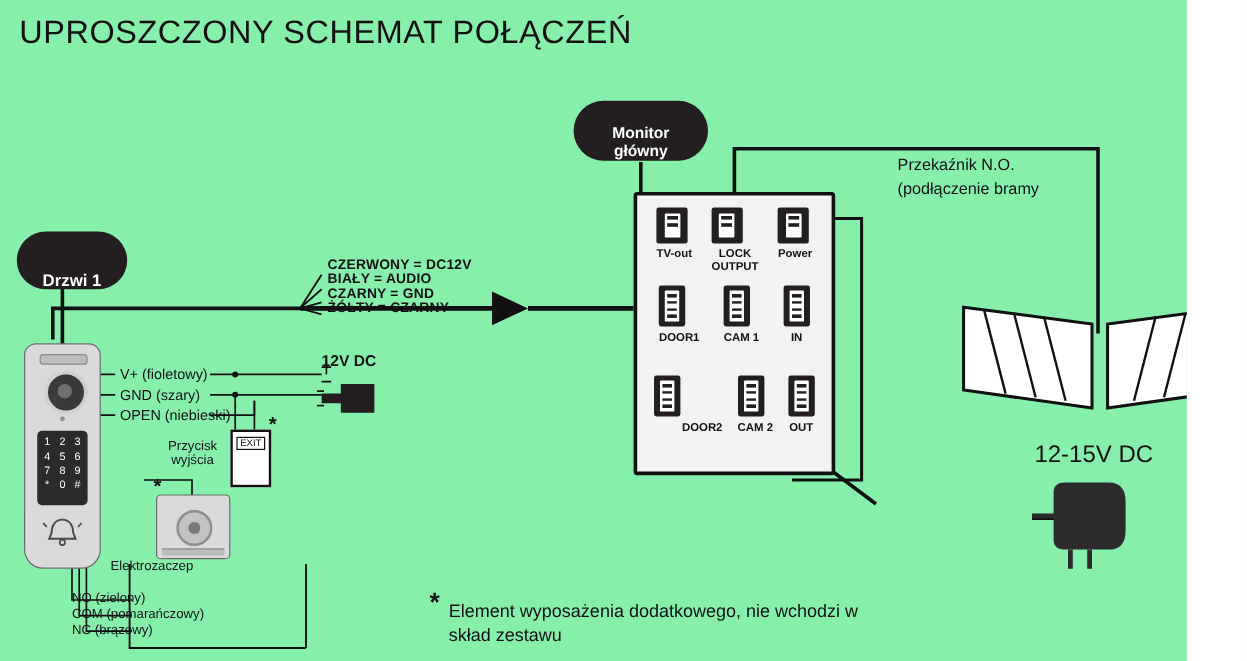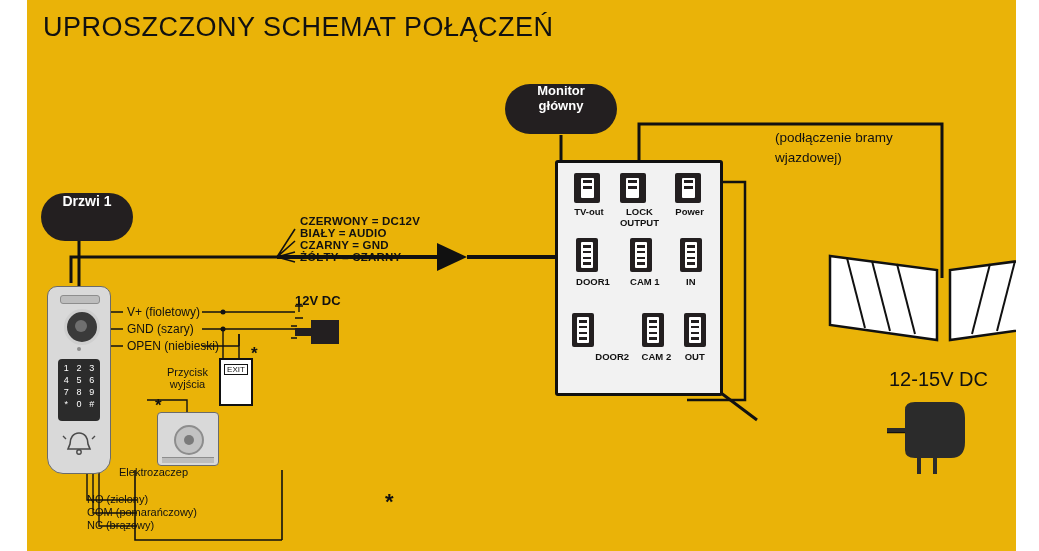--- a/index.html
+++ b/index.html
@@ -1,20 +1,20 @@
 <!DOCTYPE html>
 <html><head>
 <meta charset="utf-8">
 <style>
   html,body{margin:0;padding:0;background:#ffffff;}
   body{font-family:"Liberation Sans", sans-serif;color:#111;}
-  #root{position:relative;width:989px;height:551px;overflow:hidden;background:#eab308;margin-left:27px;}
+  #root{position:relative;width:989px;height:551px;overflow:hidden;background:#86efac;}
   .abs{position:absolute;}
   .title{font-size:27px;letter-spacing:.5px;color:#111;font-weight:400;}
-  .pill{background:#231f20;color:#fff;border-radius:26px;display:flex;align-items:flex-start;justify-content:center;text-align:center;font-weight:bold;font-size:13px;line-height:1.15;}
+  .pill{background:#231f20;color:#fff;border-radius:26px;display:flex;align-items:flex-end;justify-content:center;text-align:center;font-weight:bold;font-size:13px;line-height:1.15;}
   .lbl{font-size:12px;color:#111;}
   .lbl-b{font-size:12px;color:#111;font-weight:bold;}
   .lbl-sm{font-size:11px;color:#111;}
   .port-label{font-size:9.5px;font-weight:bold;text-align:center;color:#111;}
   .star{font-size:17px;font-weight:bold;color:#111;}
   svg{display:block;}
   .monitor-box{background:#f2f2f2;border:3px solid #111;border-radius:3px;}
   .port{width:26px;height:30px;background:#231f20;border-radius:2px;display:flex;align-items:center;justify-content:center;}
   .port .inner{width:13px;height:20px;background:#fff;border-radius:1px;position:relative;}
   .port .inner:before{content:"";position:absolute;left:2px;top:2px;width:9px;height:3px;background:#231f20;}
@@ -276,28 +276,32 @@
     <div class="abs" style="left:4px;top:44px;width:52px;height:5px;background:#bdbdbd;border-top:1px solid #8d8d8d;"></div>
   </div>
   <div class="abs star" style="left:128px;top:396px;">*</div>
   <div class="abs lbl-sm" style="left:92px;top:466px;">Elektrozaczep</div>
 
   <div class="abs lbl-sm" style="left:60px;top:493px;">NO (zielony)</div>
   <div class="abs lbl-sm" style="left:60px;top:506px;">COM (pomarańczowy)</div>
   <div class="abs lbl-sm" style="left:60px;top:519px;">NC (brązowy)</div>
 
   <div class="abs" style="left:748px;top:128px;font-size:13.5px;line-height:1.45;">
+    <div>Przekaźnik N.O.</div>
     <div>(podłączenie bramy</div>
-    <div>wjazdowej)</div>
   </div>
 
   <div class="abs star" style="left:1018px;top:230px;">*</div>
 
   <svg class="abs" style="left:860px;top:398px;" width="110" height="80">
     <path d="M0 30 L18 30 L18 12 Q18 4 28 4 L64 4 Q78 4 78 20 L78 44 Q78 60 64 60 L28 60 Q18 60 18 52 L18 34 L0 34 Z" fill="#2b2b2b"></path>
     <rect x="30" y="60" width="4" height="16" fill="#2b2b2b"></rect>
     <rect x="46" y="60" width="4" height="16" fill="#2b2b2b"></rect>
   </svg>
   <div class="abs" style="left:862px;top:368px;font-size:20px;">12-15V DC</div>
 
   <div class="abs star" style="left:358px;top:489px;font-size:22px;">*</div>
+  <div class="abs footnote" style="left:374px;top:500px;width:470px;">
+    <div>Element wyposażenia dodatkowego, nie wchodzi w</div>
+    <div>skład zestawu</div>
+  </div>
 
 </div>
 
 </body></html>

